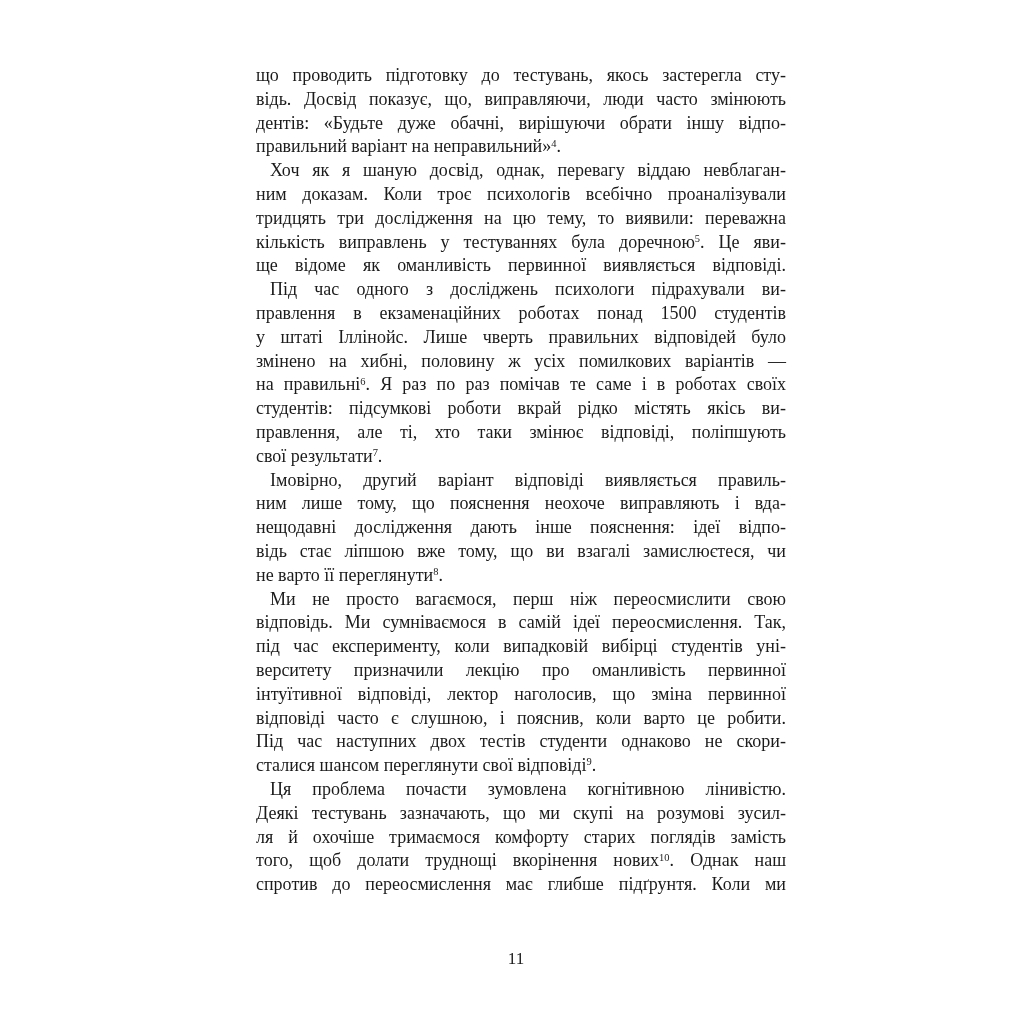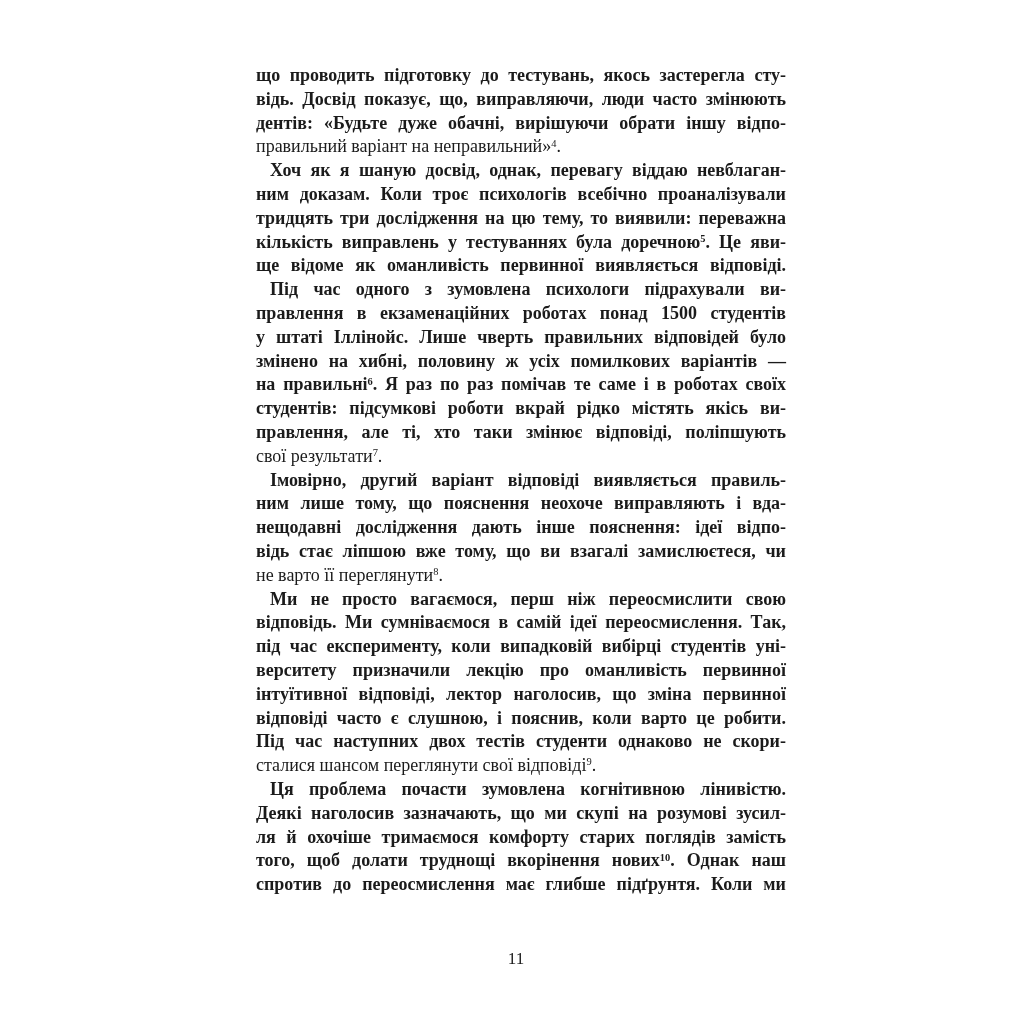--- a/index.html
+++ b/index.html
@@ -29,21 +29,20 @@
     line-height: 23.8px;
   }
   .para { margin: 0; padding: 0; }
   .line {
     text-align: left;
     white-space: normal;
   }
   .line.j {
     text-align: justify;
     text-align-last: justify;
-    font-weight: bold;
   }
   .line.first {
     text-indent: 14px;
   }
   sup.fn {
     font-size: 0.58em;
     line-height: 0;
     vertical-align: baseline;
     position: relative;
     top: -0.55em;
@@ -71,21 +70,21 @@
         <div class="line">правильний варіант на неправильний»<sup class="fn">4</sup>.</div>
       </div>
       <div class="para">
         <div class="line j first">Хоч як я шаную досвід, однак, перевагу віддаю невблаган-</div>
         <div class="line j">ним доказам. Коли троє психологів всебічно проаналізували</div>
         <div class="line j">тридцять три дослідження на цю тему, то виявили: переважна</div>
         <div class="line j">кількість виправлень у тестуваннях була доречною<sup class="fn">5</sup>. Це яви-</div>
         <div class="line j">ще відоме як оманливість первинної виявляється відповіді.</div>
       </div>
       <div class="para">
-        <div class="line j first">Під час одного з зумовлена психологи підрахували ви-</div>
+        <div class="line j first">Під час одного з досліджень психологи підрахували ви-</div>
         <div class="line j">правлення в екзаменаційних роботах понад 1500 студентів</div>
         <div class="line j">у штаті Іллінойс. Лише чверть правильних відповідей було</div>
         <div class="line j">змінено на хибні, половину ж усіх помилкових варіантів —</div>
         <div class="line j">на правильні<sup class="fn">6</sup>. Я раз по раз помічав те саме і в роботах своїх</div>
         <div class="line j">студентів: підсумкові роботи вкрай рідко містять якісь ви-</div>
         <div class="line j">правлення, але ті, хто таки змінює відповіді, поліпшують</div>
         <div class="line">свої результати<sup class="fn">7</sup>.</div>
       </div>
       <div class="para">
         <div class="line j first">Імовірно, другий варіант відповіді виявляється правиль-</div>
@@ -99,20 +98,20 @@
         <div class="line j">відповідь. Ми сумніваємося в самій ідеї переосмислення. Так,</div>
         <div class="line j">під час експерименту, коли випадковій вибірці студентів уні-</div>
         <div class="line j">верситету призначили лекцію про оманливість первинної</div>
         <div class="line j">інтуїтивної відповіді, лектор наголосив, що зміна первинної</div>
         <div class="line j">відповіді часто є слушною, і пояснив, коли варто це робити.</div>
         <div class="line j">Під час наступних двох тестів студенти однаково не скори-</div>
         <div class="line">сталися шансом переглянути свої відповіді<sup class="fn">9</sup>.</div>
       </div>
       <div class="para">
         <div class="line j first">Ця проблема почасти зумовлена когнітивною лінивістю.</div>
-        <div class="line j">Деякі наголосив зазначають, що ми скупі на розумові зусил-</div>
+        <div class="line j">Деякі тестувань зазначають, що ми скупі на розумові зусил-</div>
         <div class="line j">ля й охочіше тримаємося комфорту старих поглядів замість</div>
         <div class="line j">того, щоб долати труднощі вкорінення нових<sup class="fn">10</sup>. Однак наш</div>
         <div class="line j">спротив до переосмислення має глибше підґрунтя. Коли ми</div>
       </div>
     </div>
   <div class="page-number">11</div>
 </div>
 
 </body></html>

